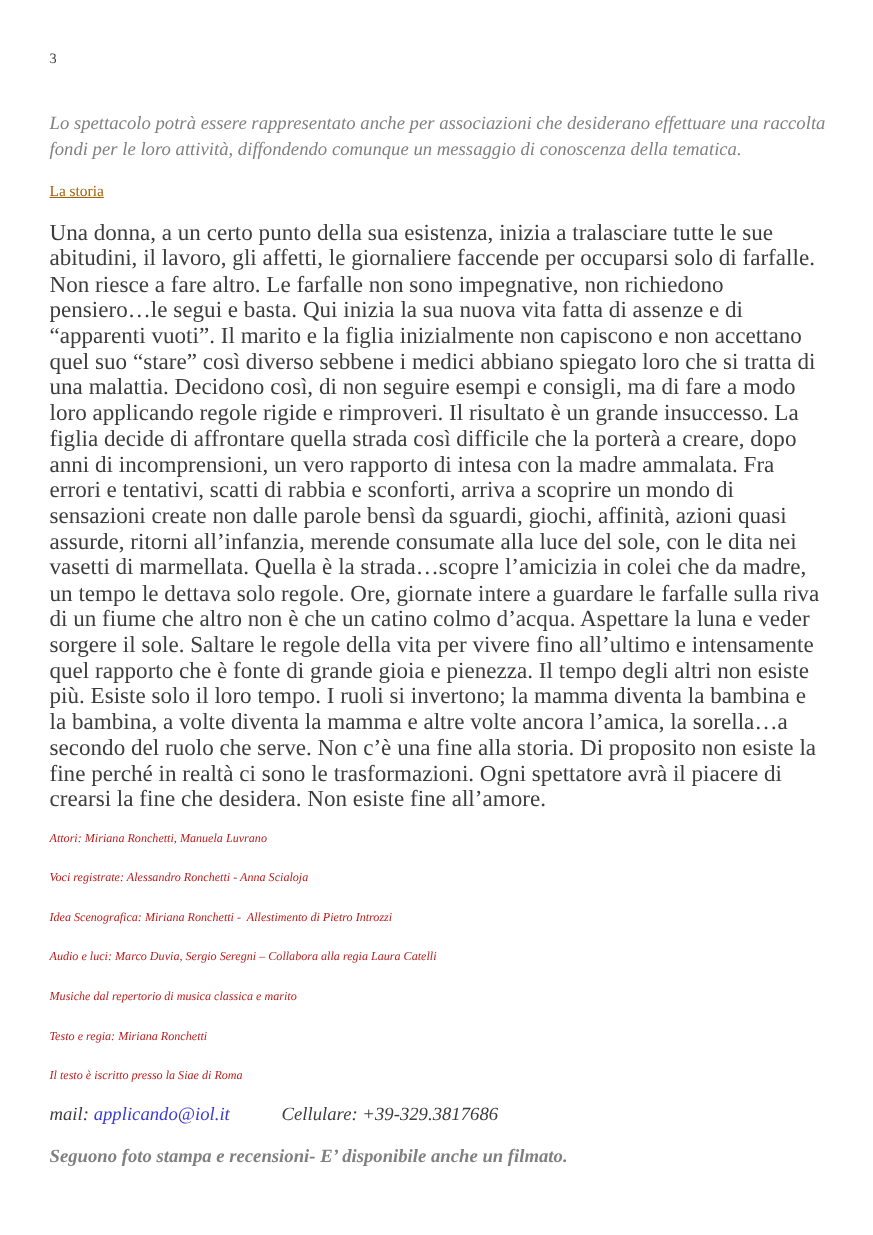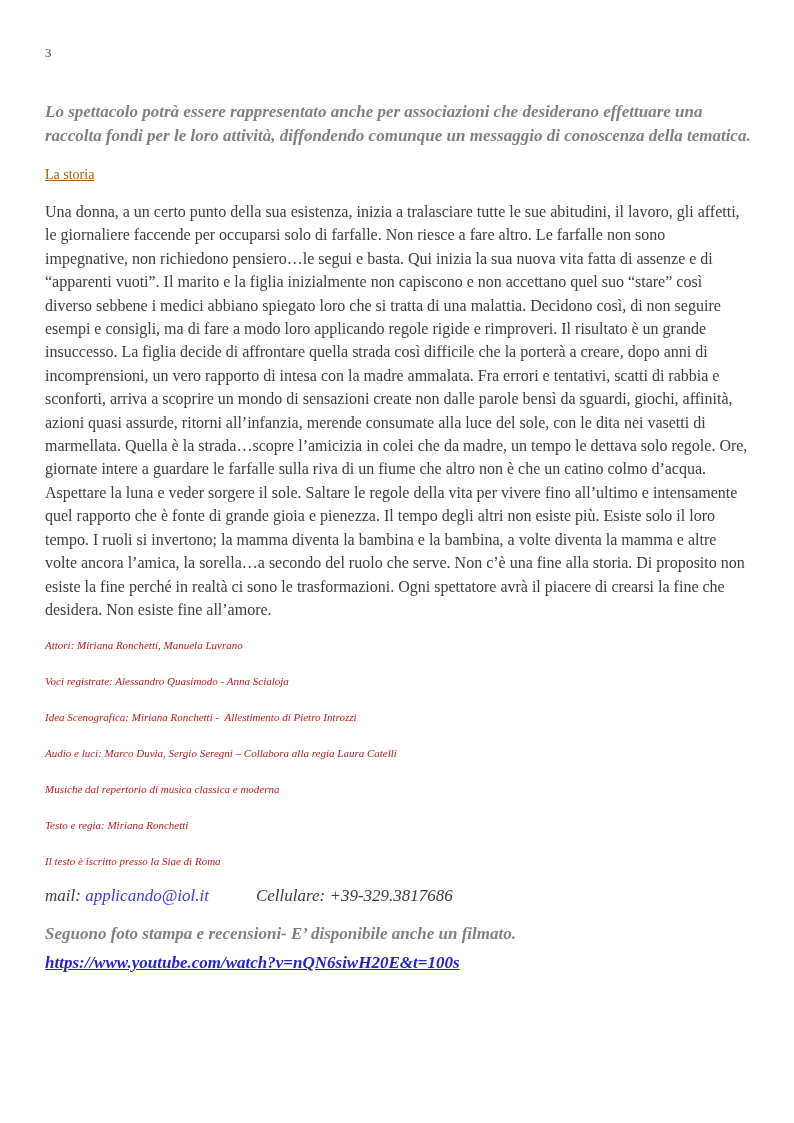--- a/index.html
+++ b/index.html
@@ -20,35 +20,35 @@
   }
   .page-number {
     font-size: 13px;
     line-height: 15px;
     color: #3d3d3d;
   }
   .intro {
     margin: 40px 0 0 0;
     font-size: 17px;
     line-height: 23.5px;
-    font-weight: bold;
+    font-weight: normal;
     font-style: italic;
     color: #808080;
   }
   .heading {
     margin: 16px 0 0 0;
     font-size: 14px;
     line-height: 24px;
     font-weight: normal;
     text-decoration: underline;
     color: #a16207;
   }
   .story {
     margin: 13px 0 0 0;
-    font-size: 16px;
+    font-size: 21px;
     line-height: 23.4px;
     color: #3d3d3d;
   }
   .credit {
     margin: 13px 0 0 0;
     font-size: 11px;
     line-height: 23px;
     font-style: italic;
     color: #b91c1c;
     white-space: pre-wrap;
@@ -93,29 +93,28 @@
 
   <div class="page-number">3</div>
 
   <p class="intro">Lo spettacolo potrà essere rappresentato anche per associazioni che desiderano effettuare una raccolta fondi per le loro attività, diffondendo comunque un messaggio di conoscenza della tematica.</p>
 
   <h2 class="heading">La storia</h2>
 
   <p class="story">Una donna, a un certo punto della sua esistenza, inizia a tralasciare tutte le sue abitudini, il lavoro, gli affetti, le giornaliere faccende per occuparsi solo di farfalle. Non riesce a fare altro. Le farfalle non sono impegnative, non richiedono pensiero…le segui e basta. Qui inizia la sua nuova vita fatta di assenze e di “apparenti vuoti”. Il marito e la figlia inizialmente non capiscono e non accettano quel suo “stare” così diverso sebbene i medici abbiano spiegato loro che si tratta di una malattia. Decidono così, di non seguire esempi e consigli, ma di fare a modo loro applicando regole rigide e rimproveri. Il risultato è un grande insuccesso. La figlia decide di affrontare quella strada così difficile che la porterà a creare, dopo anni di incomprensioni, un vero rapporto di intesa con la madre ammalata. Fra errori e tentativi, scatti di rabbia e sconforti, arriva a scoprire un mondo di sensazioni create non dalle parole bensì da sguardi, giochi, affinità, azioni quasi assurde, ritorni all’infanzia, merende consumate alla luce del sole, con le dita nei vasetti di marmellata. Quella è la strada…scopre l’amicizia in colei che da madre, un tempo le dettava solo regole. Ore, giornate intere a guardare le farfalle sulla riva di un fiume che altro non è che un catino colmo d’acqua. Aspettare la luna e veder sorgere il sole. Saltare le regole della vita per vivere fino all’ultimo e intensamente quel rapporto che è fonte di grande gioia e pienezza. Il tempo degli altri non esiste più. Esiste solo il loro tempo. I ruoli si invertono; la mamma diventa la bambina e la bambina, a volte diventa la mamma e altre volte ancora l’amica, la sorella…a secondo del ruolo che serve. Non c’è una fine alla storia. Di proposito non esiste la fine perché in realtà ci sono le trasformazioni. Ogni spettatore avrà il piacere di crearsi la fine che desidera. Non esiste fine all’amore.</p>
 
   <p class="credit">Attori: Miriana Ronchetti, Manuela Luvrano</p>
-  <p class="credit">Voci registrate: Alessandro Quasimodo - Anna Scialoja</p>
+  <p class="credit">Voci registrate: Alessandro Ronchetti - Anna Scialoja</p>
   <p class="credit">Idea Scenografica: Miriana Ronchetti -  Allestimento di Pietro Introzzi</p>
   <p class="credit">Audio e luci: Marco Duvia, Sergio Seregni – Collabora alla regia Laura Catelli</p>
-  <p class="credit">Musiche dal repertorio di musica classica e moderna</p>
+  <p class="credit">Musiche dal repertorio di musica classica e marito</p>
   <p class="credit">Testo e regia: Miriana Ronchetti</p>
   <p class="credit">Il testo è iscritto presso la Siae di Roma</p>
 
   <p class="contact">
     <span>mail: </span><a class="mail-link" href="#">applicando@iol.it</a><span class="phone">Cellulare: +39-329.3817686</span>
   </p>
 
   <p class="footer-note">
     <span>Seguono foto stampa e recensioni- E’ disponibile anche un filmato.</span><br>
-    <a class="video-link" href="#">https://www.youtube.com/watch?v=nQN6siwH20E&amp;t=100s</a>
   </p>
 
 </div>
 
 </body></html>

